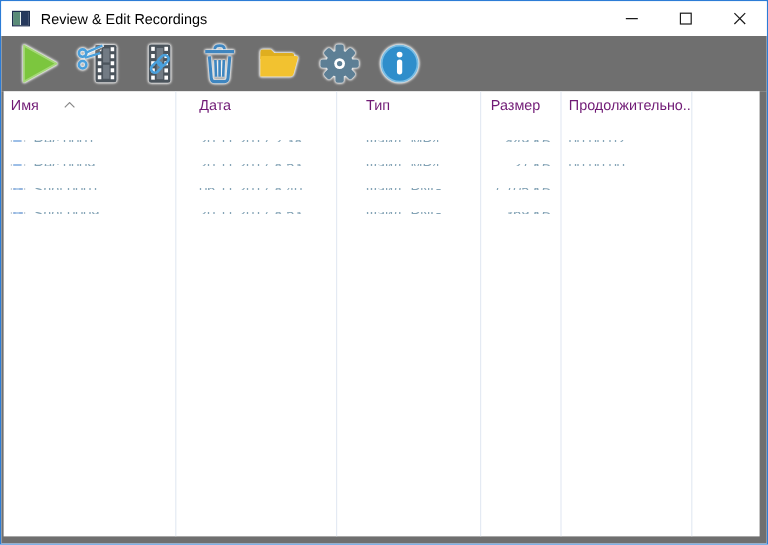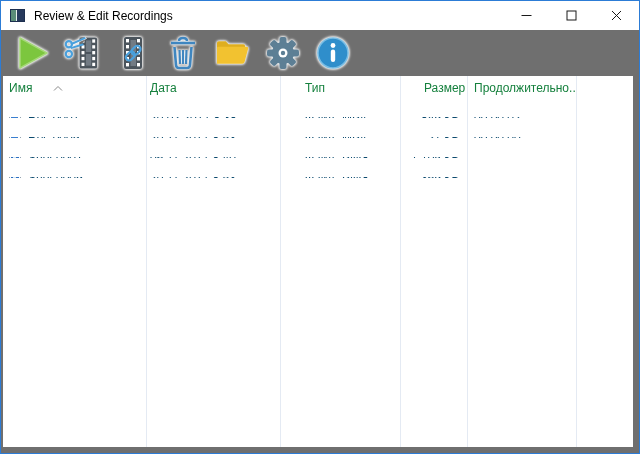--- a/index.html
+++ b/index.html
@@ -59,32 +59,32 @@
   }
   .vsep { position:absolute; top:0; bottom:0; width:1px; background:#e4eaf3; }
 
   .hdr-row, .row {
     display:grid;
     grid-template-columns:143px 134px 120px 67px 109px 1fr;
     position:relative;
   }
   .hdr-row { height:22px; }
   .hdr-cell {
-    font-size:12px; color:#15803d; display:flex; align-items:flex-end;
+    font-size:12px; color:#701a75; display:flex; align-items:flex-end;
     padding-bottom:3px; white-space:nowrap; overflow:hidden;
   }
   .sort-chevron { position:absolute; left:50px; top:1px; }
 
   .row { height:20px; }
   .cell {
     font-size:12px; color:#0c4a6e; display:flex; align-items:center;
     white-space:nowrap; overflow:hidden;margin-top:19px;
   }
   .c-name  { padding-left:6px; gap:7px; }
-  .c-date  { padding-left:4px; }
+  .c-date  { padding-left:20px; }
   .c-type  { padding-left:25px; }
   .c-size  { justify-content:flex-end; padding-right:8px;font-style:italic; }
   .c-dur   { padding-left:7px; }
 
   
   .ficon { position:relative; width:12px; height:15px; flex:0 0 auto;
            background:#fdfdfd; border:1px solid #94a3b0; }
   .ficon::after { content:""; position:absolute; background:#3a7fd0; }
   .ficon.video::after { left:1px; top:4px; width:7px; height:6px; border-radius:1px; }
   .ficon.image::after { left:1px; top:3px; width:8px; height:8px; background:#2f6fc0; }
@@ -225,32 +225,32 @@
 
       <div class="hdr-row">
         <span class="sort-chevron">
           <svg width="10" height="5" viewBox="0 0 10 5">
             <polyline points="1,4.5 5,0.5 9,4.5" fill="none" stroke="#8a8a8a" stroke-width="1"></polyline>
           </svg>
         </span>
         <div class="hdr-cell c-name">Имя</div>
         <div class="hdr-cell c-date">Дата</div>
         <div class="hdr-cell c-type">Тип</div>
-        <div class="hdr-cell c-type" style="padding-left:24px">Размер</div>
+        <div class="hdr-cell c-type" style="padding-left:9px">Размер</div>
         <div class="hdr-cell c-dur">Продолжительно...</div>
         <div class="hdr-cell"></div>
       </div>
 
       <div id="rows">
   <div class="row">
     <div class="cell c-name">
       <span class="ficon video"></span>
       <span class="rlabel">Rec 0001</span>
     </div>
-    <div class="cell c-date">20.02.2017 8:38</div>
+    <div class="cell c-date">20.11.2017 2:38</div>
     <div class="cell c-type">Файл "MP4"</div>
     <div class="cell c-size">849 КБ</div>
     <div class="cell c-dur">00:00:02</div>
     <div class="cell"></div>
   </div>
 
   <div class="row">
     <div class="cell c-name">
       <span class="ficon video"></span>
       <span class="rlabel">Rec 0009</span>

